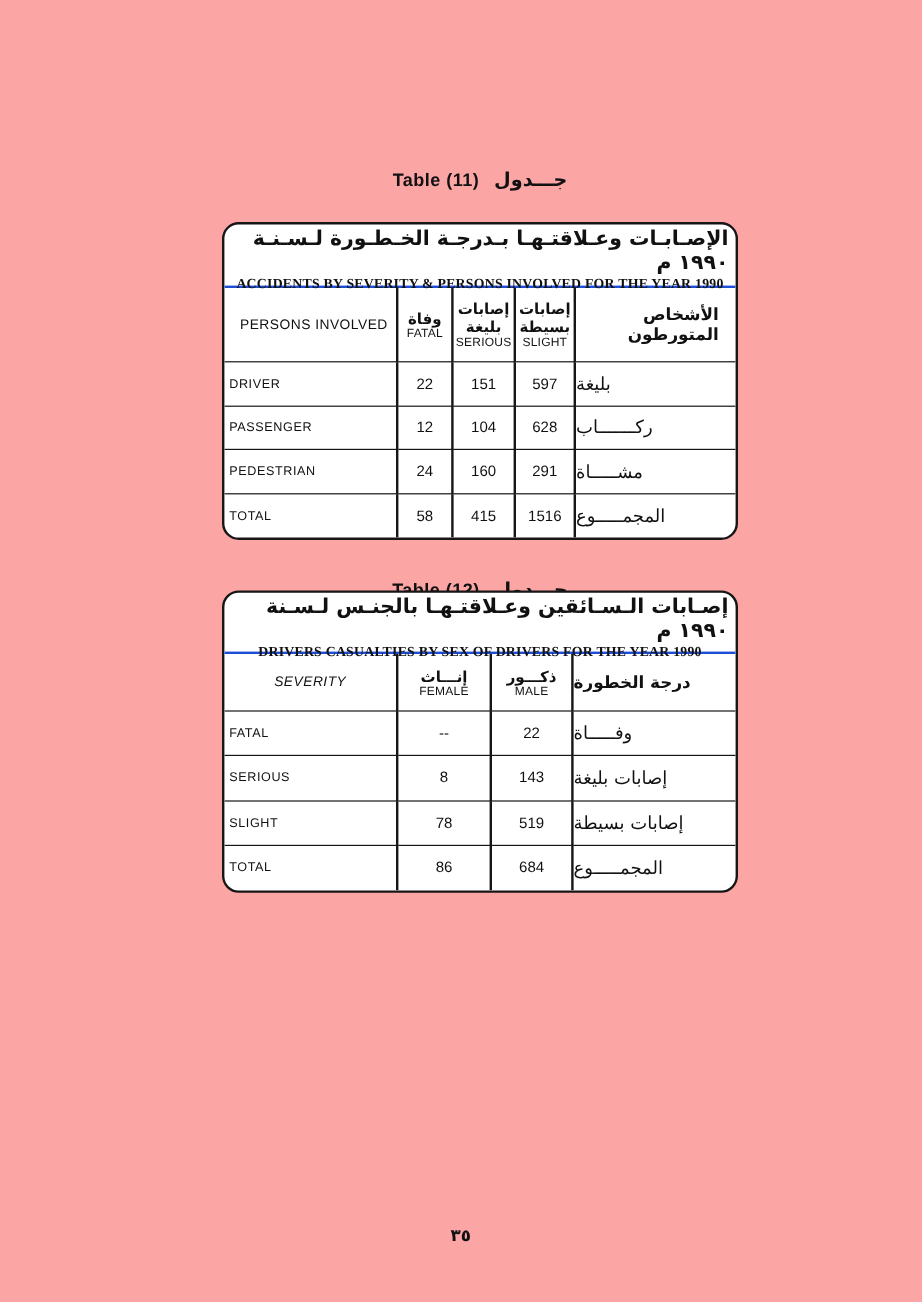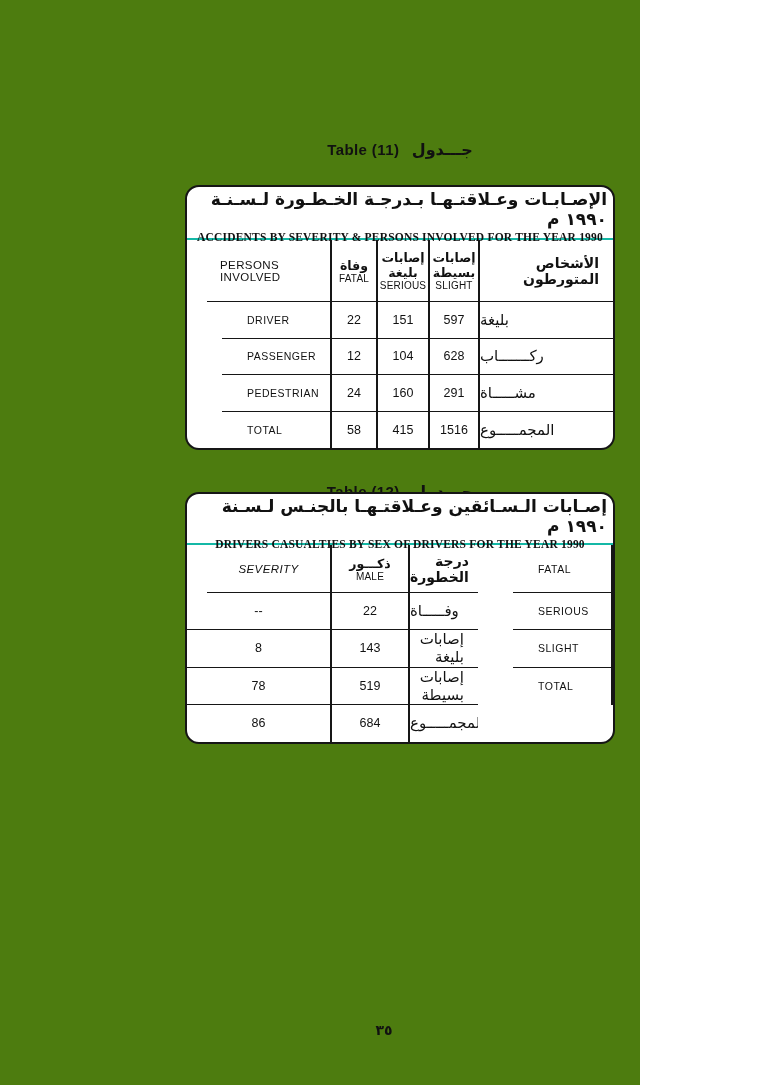--- a/index.html
+++ b/index.html
@@ -1,18 +1,18 @@
 <!DOCTYPE html>
 <html><head>
 <meta charset="utf-8">
 <style>
   * { margin:0; padding:0; box-sizing:border-box; }
   body { background:#ffffff; }
   .page {
-    position:relative; width:640px; height:1085px; background:#4d7c0f;
+    position:relative; width:768px; height:1085px; background:#fca5a5;
     color:#111; font-family:"Liberation Sans", sans-serif; overflow:hidden;
   }
   .caption {
     position:absolute; left:185px; width:430px; text-align:center;
     white-space:nowrap;
   }
   .caption .cap-en { font:bold 15px "Liberation Sans", sans-serif; letter-spacing:.4px; }
   .caption .cap-ar { font:bold 16px "DejaVu Sans", sans-serif; margin-left:8px; }
 
   .tbl {
@@ -21,45 +21,45 @@
     display:grid;
   }
   #t11 { top:185px; height:265px;
          grid-template-columns:145px 46px 52px 50px 1fr;
          grid-template-rows:53px 62px repeat(4, 1fr); }
   #t12 { top:492px; height:252px;
          grid-template-columns:145px 78px 68px 1fr;
          grid-template-rows:51px 48px repeat(4, 1fr); }
 
   .titlecell {
-    grid-column:1 / -1; border-bottom:2px solid #14b8a6;
+    grid-column:1 / -1; border-bottom:2px solid #1d4ed8;
     display:flex; flex-direction:column; align-items:center; justify-content:space-between;
     gap:2px; padding:2px 6px 4px;
   }
   .t-ar { font:bold 17px "DejaVu Sans", sans-serif; }
   .t-en { font:bold 11.5px "Liberation Serif", serif; letter-spacing:.2px; }
 
   .cell {
     border-right:2px solid #161616; border-bottom:1.8px solid #161616;
     display:flex; align-items:center; justify-content:center;
     overflow:hidden;
   }
   .cell.lastcol { border-right:none; }
   .cell.lastrow { border-bottom:none; }
 
   .h-left  { justify-content:flex-start; padding-left:13px;
-             font:11.5px "Liberation Sans", sans-serif; letter-spacing:.4px;margin-left:20px; }
+             font:11.5px "Liberation Sans", sans-serif; letter-spacing:.4px; }
   .h-stack { flex-direction:column; line-height:1.25; text-align:center; }
   .h-ar    { font:bold 12.5px "DejaVu Sans", sans-serif; }
   .h-en    { font:10px "Liberation Sans", sans-serif; letter-spacing:.2px; }
   .h-right { justify-content:flex-end; padding-right:14px;
              font:bold 14px "DejaVu Sans", sans-serif; }
 
-  .d-label { justify-content:flex-start; padding-left:25px;
-             font:10.5px "Liberation Sans", sans-serif; letter-spacing:.5px;margin-left:35px; }
+  .d-label { justify-content:flex-start; padding-left:4px;
+             font:10.5px "Liberation Sans", sans-serif; letter-spacing:.5px; }
   .d-num   { font:12.5px "Liberation Sans", sans-serif; }
   .d-ar    { justify-content:flex-end; padding-right:14px;
              font:15px "DejaVu Sans", sans-serif; }
 
   .pagenum {
     position:absolute; top:1022px; left:0; width:768px; text-align:center;
     font:bold 14px "DejaVu Sans", sans-serif;
   }
 </style>
 </head>
@@ -126,20 +126,24 @@
   </div>
 
   <div class="tbl" id="t12">
     <div class="titlecell">
       <div class="t-ar" dir="rtl">إصـابات الـسـائقين وعـلاقتـهـا بالجنـس لـسـنة ١٩٩٠ م</div>
       <div class="t-en">DRIVERS CASUALTIES BY SEX OF DRIVERS FOR THE YEAR 1990</div>
     </div>
 
     <div class="cell h-left" style="justify-content:center; padding-left:0;font-style:italic;">SEVERITY</div>
     <div class="cell h-stack">
+      <span class="h-ar" dir="rtl">إنـــاث</span>
+      <span class="h-en">FEMALE</span>
+    </div>
+    <div class="cell h-stack">
       <span class="h-ar" dir="rtl">ذكـــور</span>
       <span class="h-en">MALE</span>
     </div>
     <div class="cell h-right lastcol" dir="rtl">درجة الخطورة</div>
 
     <div class="cell d-label">FATAL</div>
     <div class="cell d-num">--</div>
     <div class="cell d-num">22</div>
     <div class="cell d-ar lastcol" dir="rtl">وفـــــاة</div>
 

